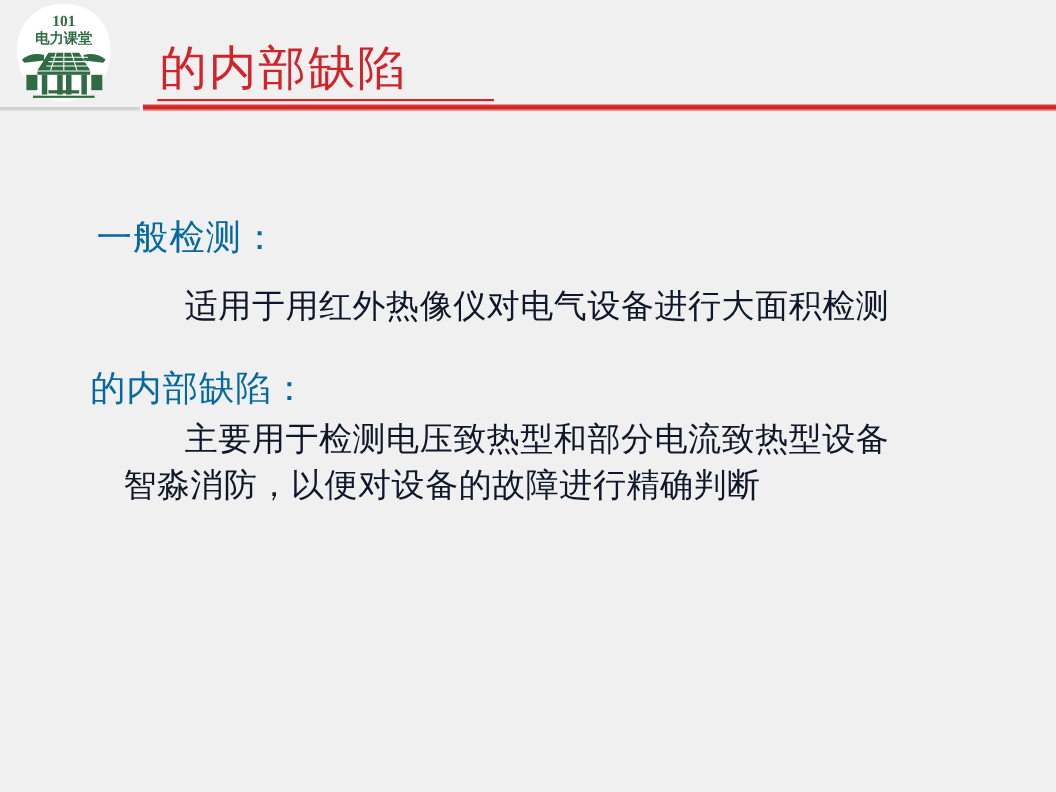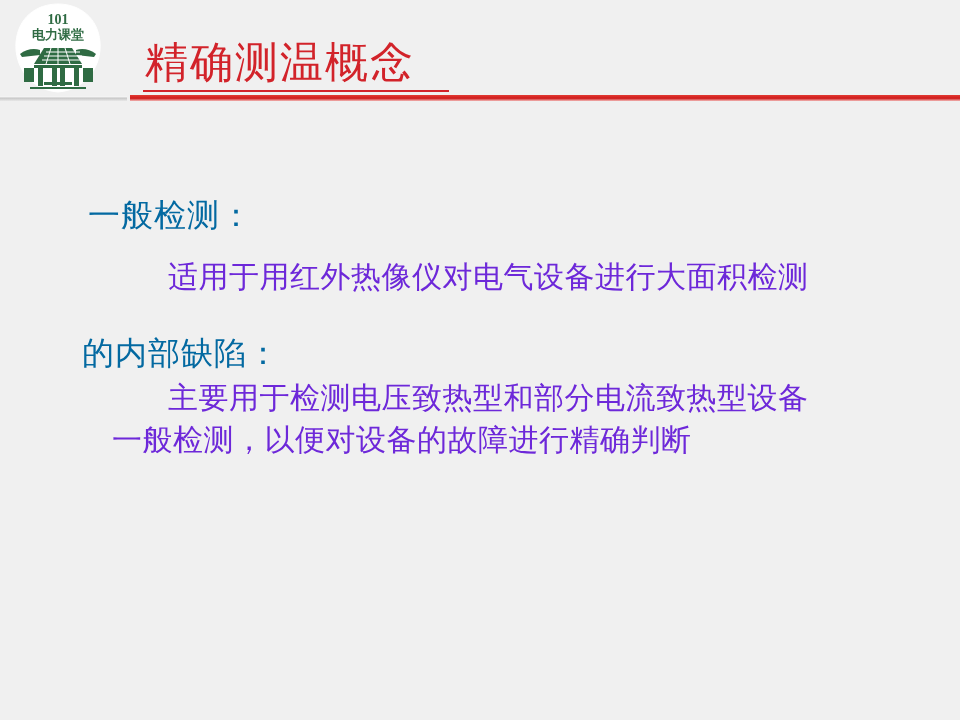--- a/index.html
+++ b/index.html
@@ -98,23 +98,23 @@
     line-height: 38px;
     color: #0369a1;
     white-space: nowrap;
     letter-spacing: 1px;
   }
   .section-heading.h1 { left: 88px; top: 94px; }
   .section-heading.h2 { left: 82px; top: 232px; }
 
   .para {
     position: absolute;
-    font-family: Liberation Mono, monospace;
+    font-family: Liberation Serif, serif;
     font-size: 30px;
-    color: #6d28d9;
+    color: #0f172a;
     letter-spacing: 0.5px;
     white-space: nowrap;
   }
   .para.p1 {
     left: 168px;
     top: 158px;
     line-height: 38px;
   }
   .para.p2-line1 {
     left: 168px;
@@ -259,38 +259,38 @@
 
           <rect x="16" y="66" width="10" height="14"></rect>
           <rect x="75" y="66" width="10" height="14"></rect>
 
           <rect x="36" y="80" width="28" height="3"></rect>
           <rect x="22" y="85" width="56" height="2"></rect>
         </g>
       </svg>
     </div>
 
-    <div class="slide-title">精确测温概念</div>
+    <div class="slide-title">的内部缺陷</div>
     <div class="title-underline"></div>
 
     <div class="rule-gray"></div>
     <div class="rule-red"></div>
   </div>
 
   <div class="content">
 
     <div class="section-heading h1">一般检测：</div>
 
     <div class="para p1">适用于用红外热像仪对电气设备进行大面积检测</div>
 
     <div class="section-heading h2">的内部缺陷：</div>
 
     <div class="para p2-line1">主要用于检测电压致热型和部分电流致热型设备</div>
 
-    <div class="para p2-line2">一般检测，以便对设备的故障进行精确判断</div>
+    <div class="para p2-line2">智淼消防，以便对设备的故障进行精确判断</div>
   </div>
 
   <div class="footer-bar"></div>
 
   <div class="watermark">
     <span class="wechat-icon">
       <svg viewBox="0 0 34 30" width="34" height="30" aria-hidden="true">
 
         <path d="M13 2 C6 2 1 6.5 1 12 C1 15 2.6 17.7 5.2 19.4 L4.2 23 L8.2 21 C9.7 21.5 11.3 21.8 13 21.8
                  C20 21.8 25 17.3 25 11.9 C25 6.5 20 2 13 2 Z" fill="#ffffff" opacity="0.93"></path>

